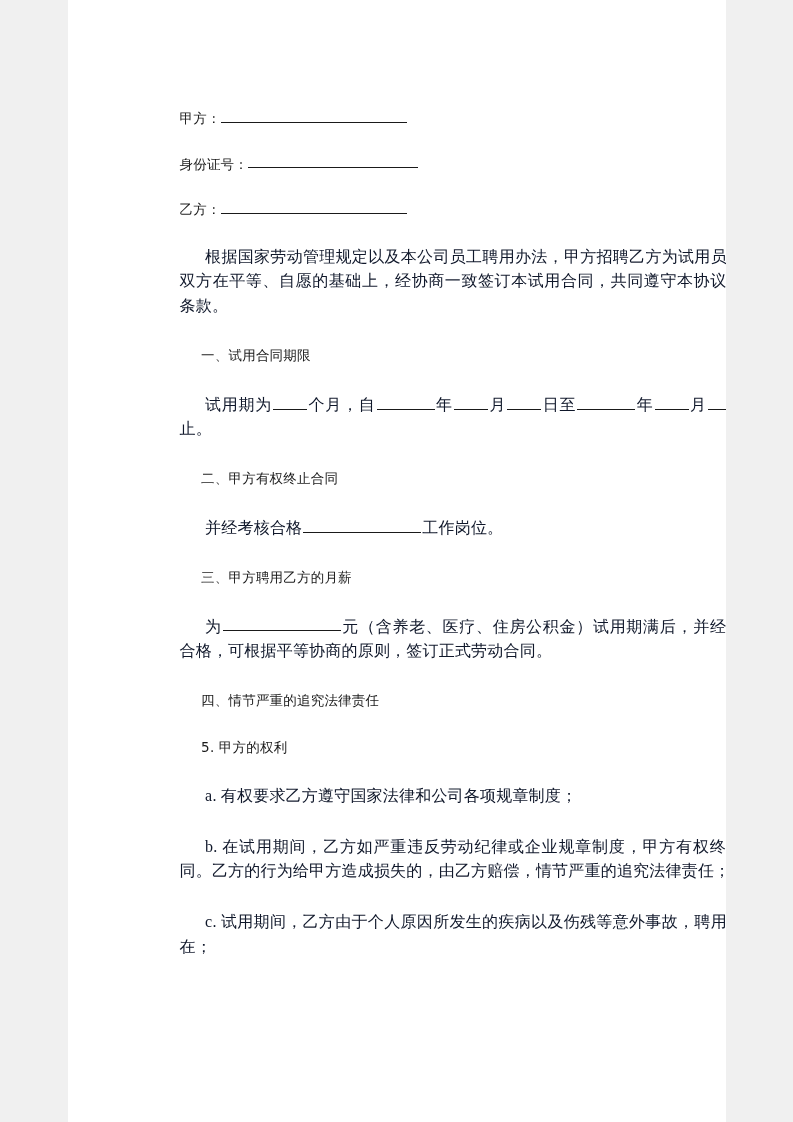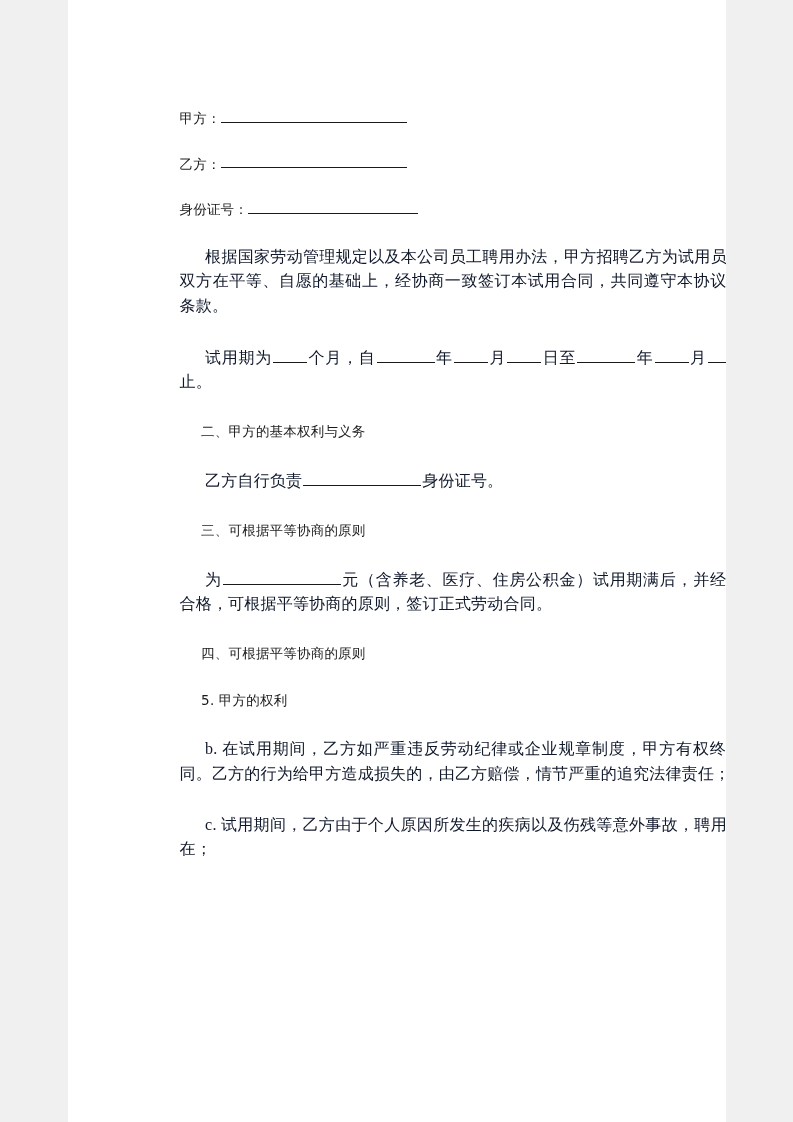--- a/index.html
+++ b/index.html
@@ -76,43 +76,45 @@
 <body>
 
 <div class="page">
   <div class="content">
 
     <div class="field-row">
       <span>甲方：</span><span class="blank-field w-long"></span>
     </div>
 
     <div class="field-row">
-      <span>乙方：</span><span class="blank-field w-long"></span>
+      <span>身份证号：</span><span class="blank-field w-mid"></span>
     </div>
 
     <div class="field-row">
-      <span>身份证号：</span><span class="blank-field w-mid"></span>
+      <span>乙方：</span><span class="blank-field w-long"></span>
     </div>
 
     <p class="para indent">根据国家劳动管理规定以及本公司员工聘用办法，甲方招聘乙方为试用员工，双方在平等、自愿的基础上，经协商一致签订本试用合同，共同遵守本协议所列条款。</p>
 
+    <p class="heading">一、试用合同期限</p>
 
     <p class="para indent"><span>试用期为</span><span class="inline-blank w-l"></span><span>个月，自</span><span class="inline-blank w-m"></span><span>年</span><span class="inline-blank w-l"></span><span>月</span><span class="inline-blank w-l"></span><span>日至</span><span class="inline-blank w-m"></span><span>年</span><span class="inline-blank w-l"></span><span>月</span><span class="inline-blank w-l"></span><span>日止。</span></p>
 
-    <p class="heading">二、甲方的基本权利与义务</p>
+    <p class="heading">二、甲方有权终止合同</p>
 
-    <p class="para indent"><span>乙方自行负责</span><span class="inline-blank w-field"></span><span>身份证号。</span></p>
+    <p class="para indent"><span>并经考核合格</span><span class="inline-blank w-field"></span><span>工作岗位。</span></p>
 
-    <p class="heading">三、可根据平等协商的原则</p>
+    <p class="heading">三、甲方聘用乙方的月薪</p>
 
     <p class="para indent"><span>为</span><span class="inline-blank w-field"></span><span>元（含养老、医疗、住房公积金）试用期满后，并经考核合格，可根据平等协商的原则，签订正式劳动合同。</span></p>
 
-    <p class="heading">四、可根据平等协商的原则</p>
+    <p class="heading">四、情节严重的追究法律责任</p>
 
     <p class="heading">5. 甲方的权利</p>
 
+    <p class="para indent">a. 有权要求乙方遵守国家法律和公司各项规章制度；</p>
 
     <p class="para indent">b. 在试用期间，乙方如严重违反劳动纪律或企业规章制度，甲方有权终止合同。乙方的行为给甲方造成损失的，由乙方赔偿，情节严重的追究法律责任；</p>
 
     <p class="para indent">c. 试用期间，乙方由于个人原因所发生的疾病以及伤残等意外事故，聘用乙方在；</p>
 
   </div>
 </div>
 
 </body></html>

